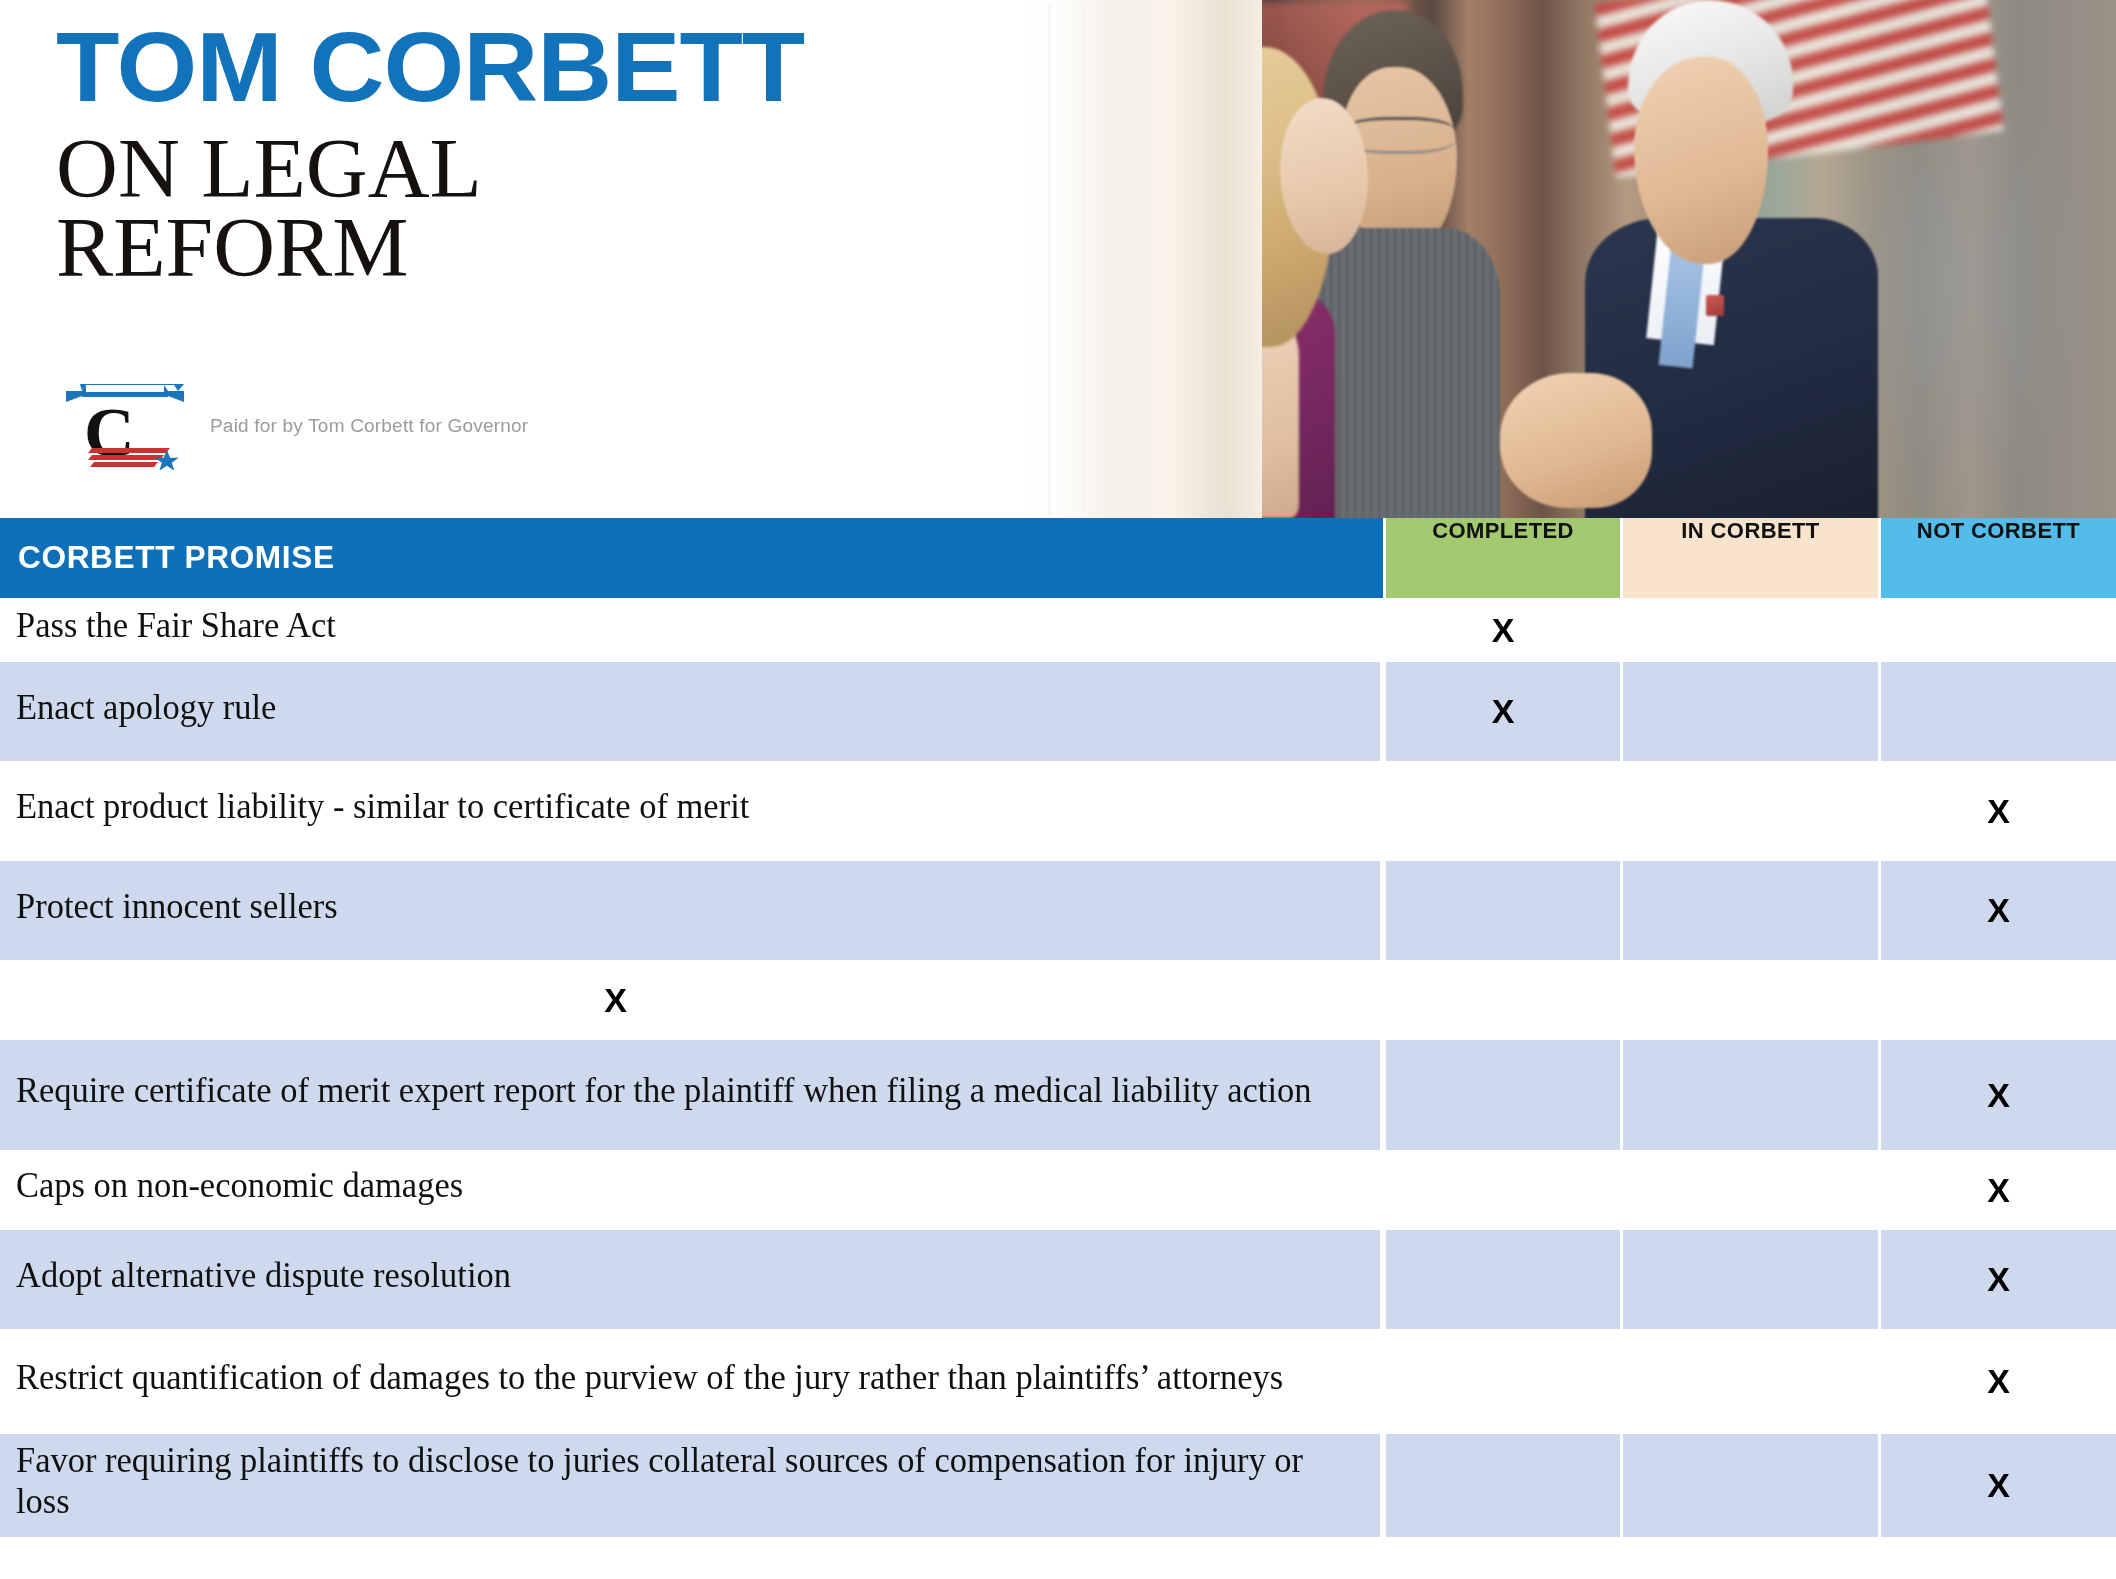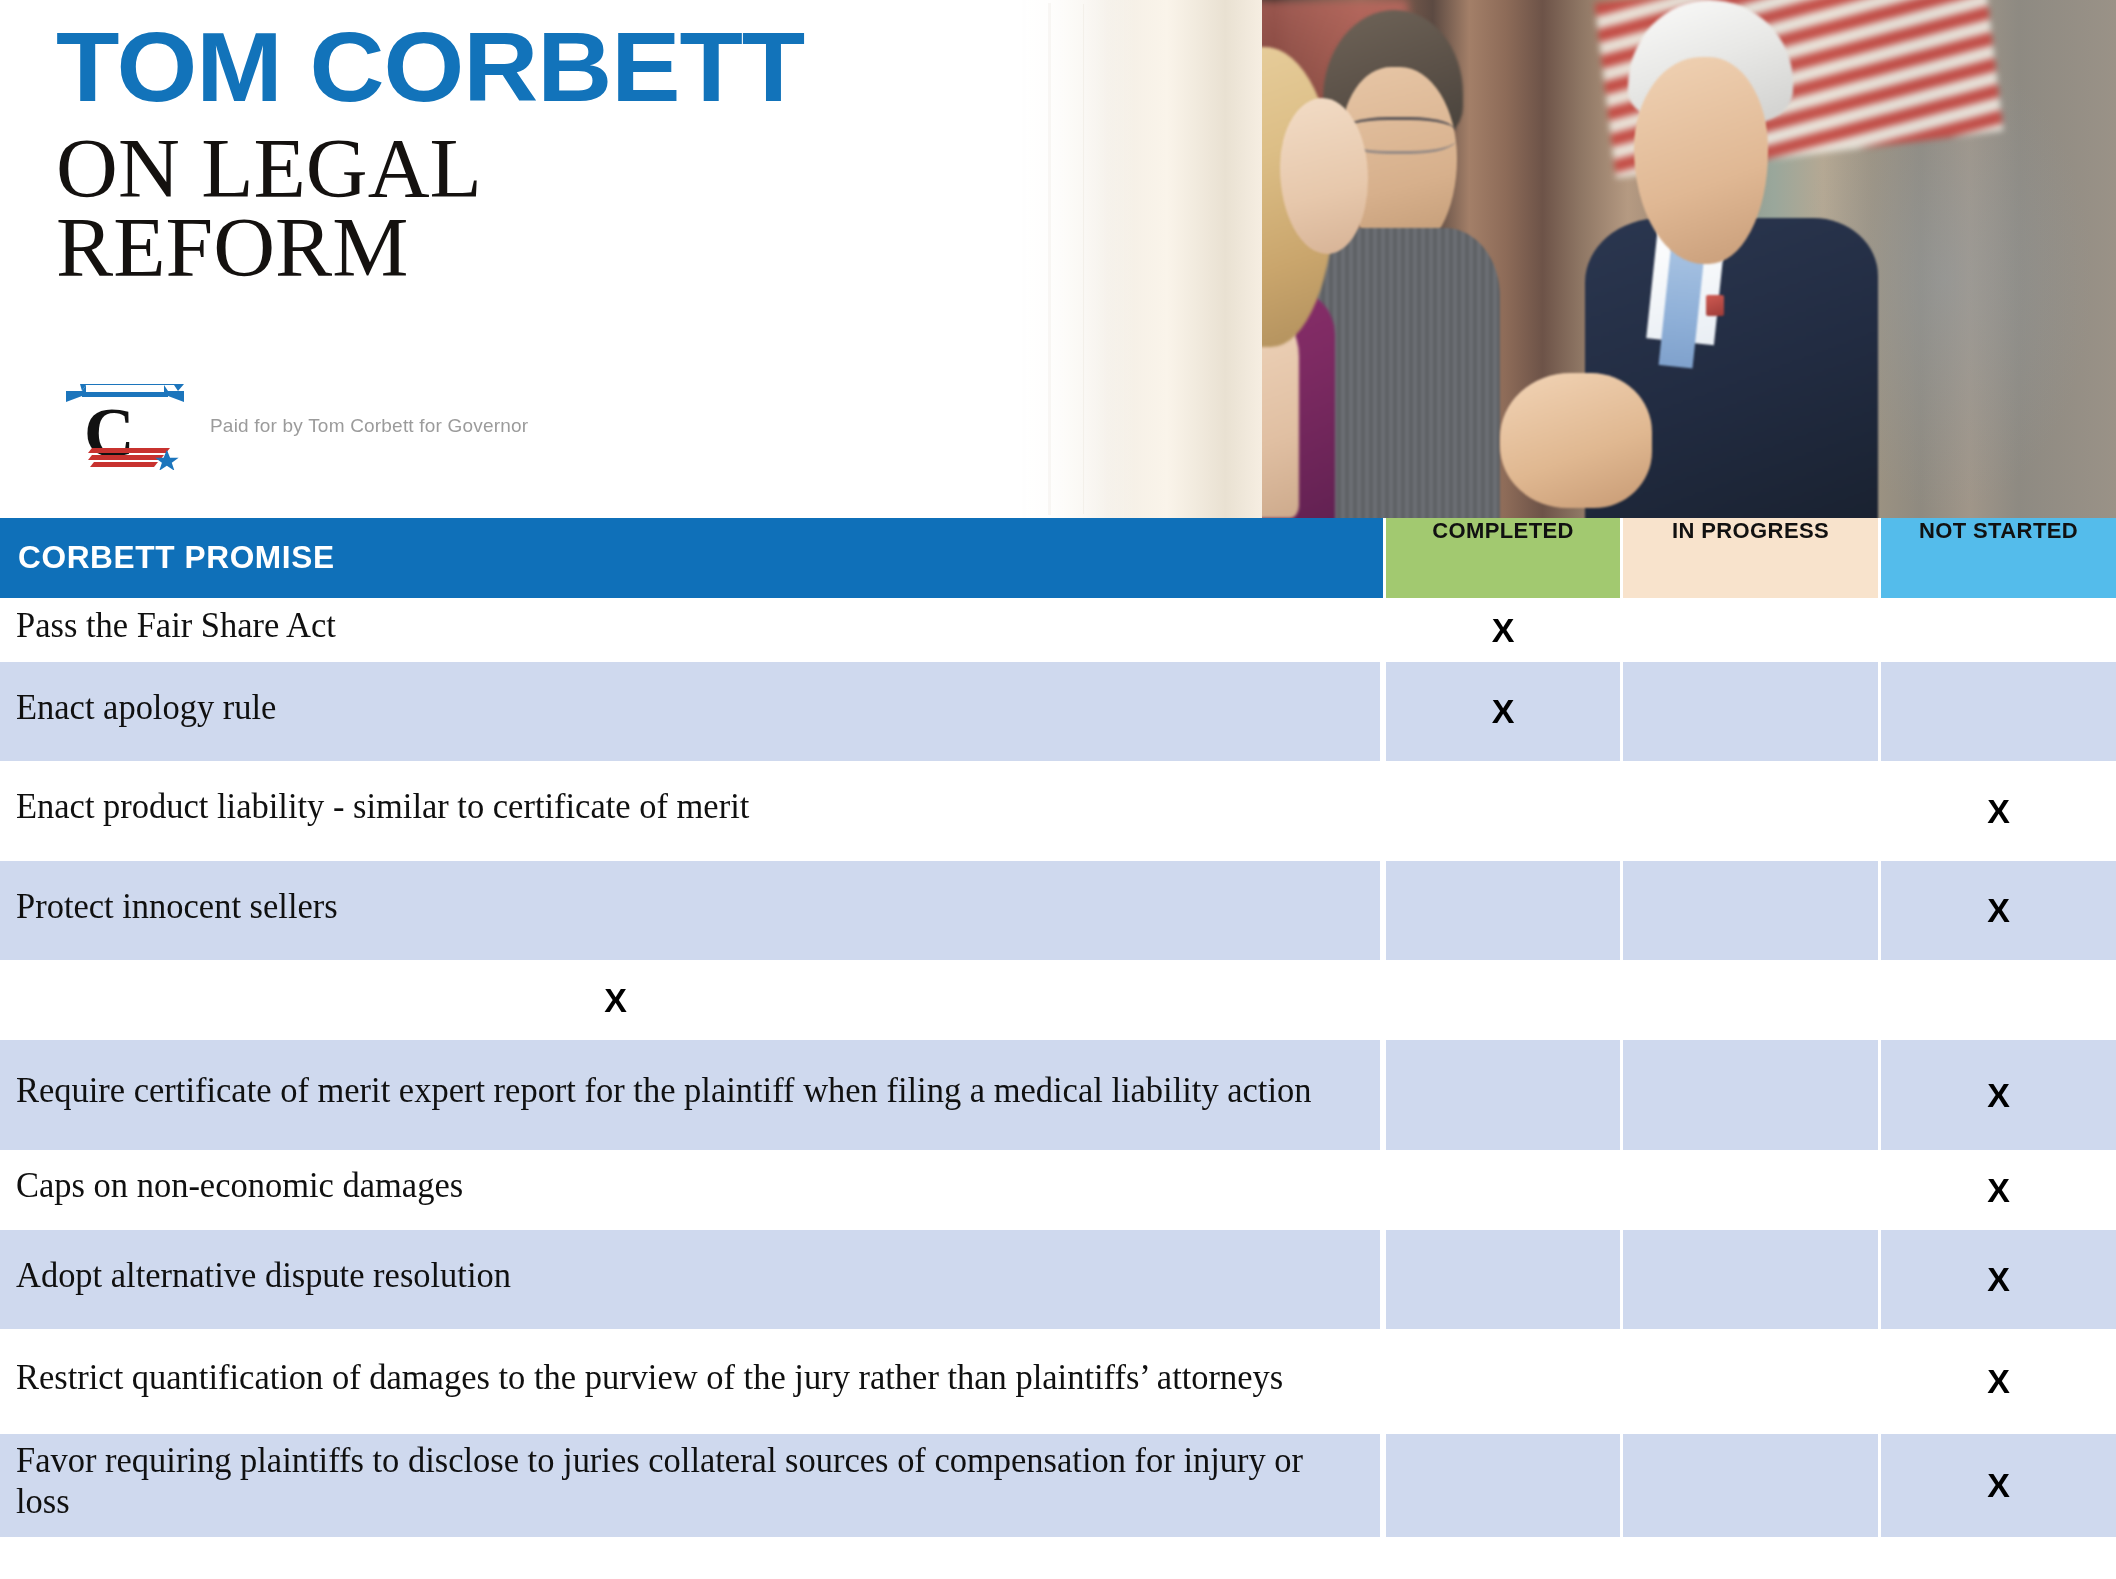--- a/index.html
+++ b/index.html
@@ -479,24 +479,24 @@
   <div class="table-wrap">
 
     <div class="thead">
       <div class="th-promise">
         <div class="th-promise-label">CORBETT PROMISE</div>
       </div>
       <div class="th-status completed">
         <span class="th-text">COMPLETED</span>
       </div>
       <div class="th-status inprogress">
-        <span class="th-text">IN PROGRESS</span>
+        <span class="th-text">IN CORBETT</span>
       </div>
       <div class="th-status notstarted">
-        <span class="th-text">NOT STARTED</span>
+        <span class="th-text">NOT CORBETT</span>
       </div>
     </div>
 
     <div id="tbody">
         <div class="trow white" style="height: 64px;">
           <div class="td-promise">
             <div class="td-promise-text">Pass the Fair Share Act</div>
           </div>
           <div class="td-status c1">
             <span>X</span>

